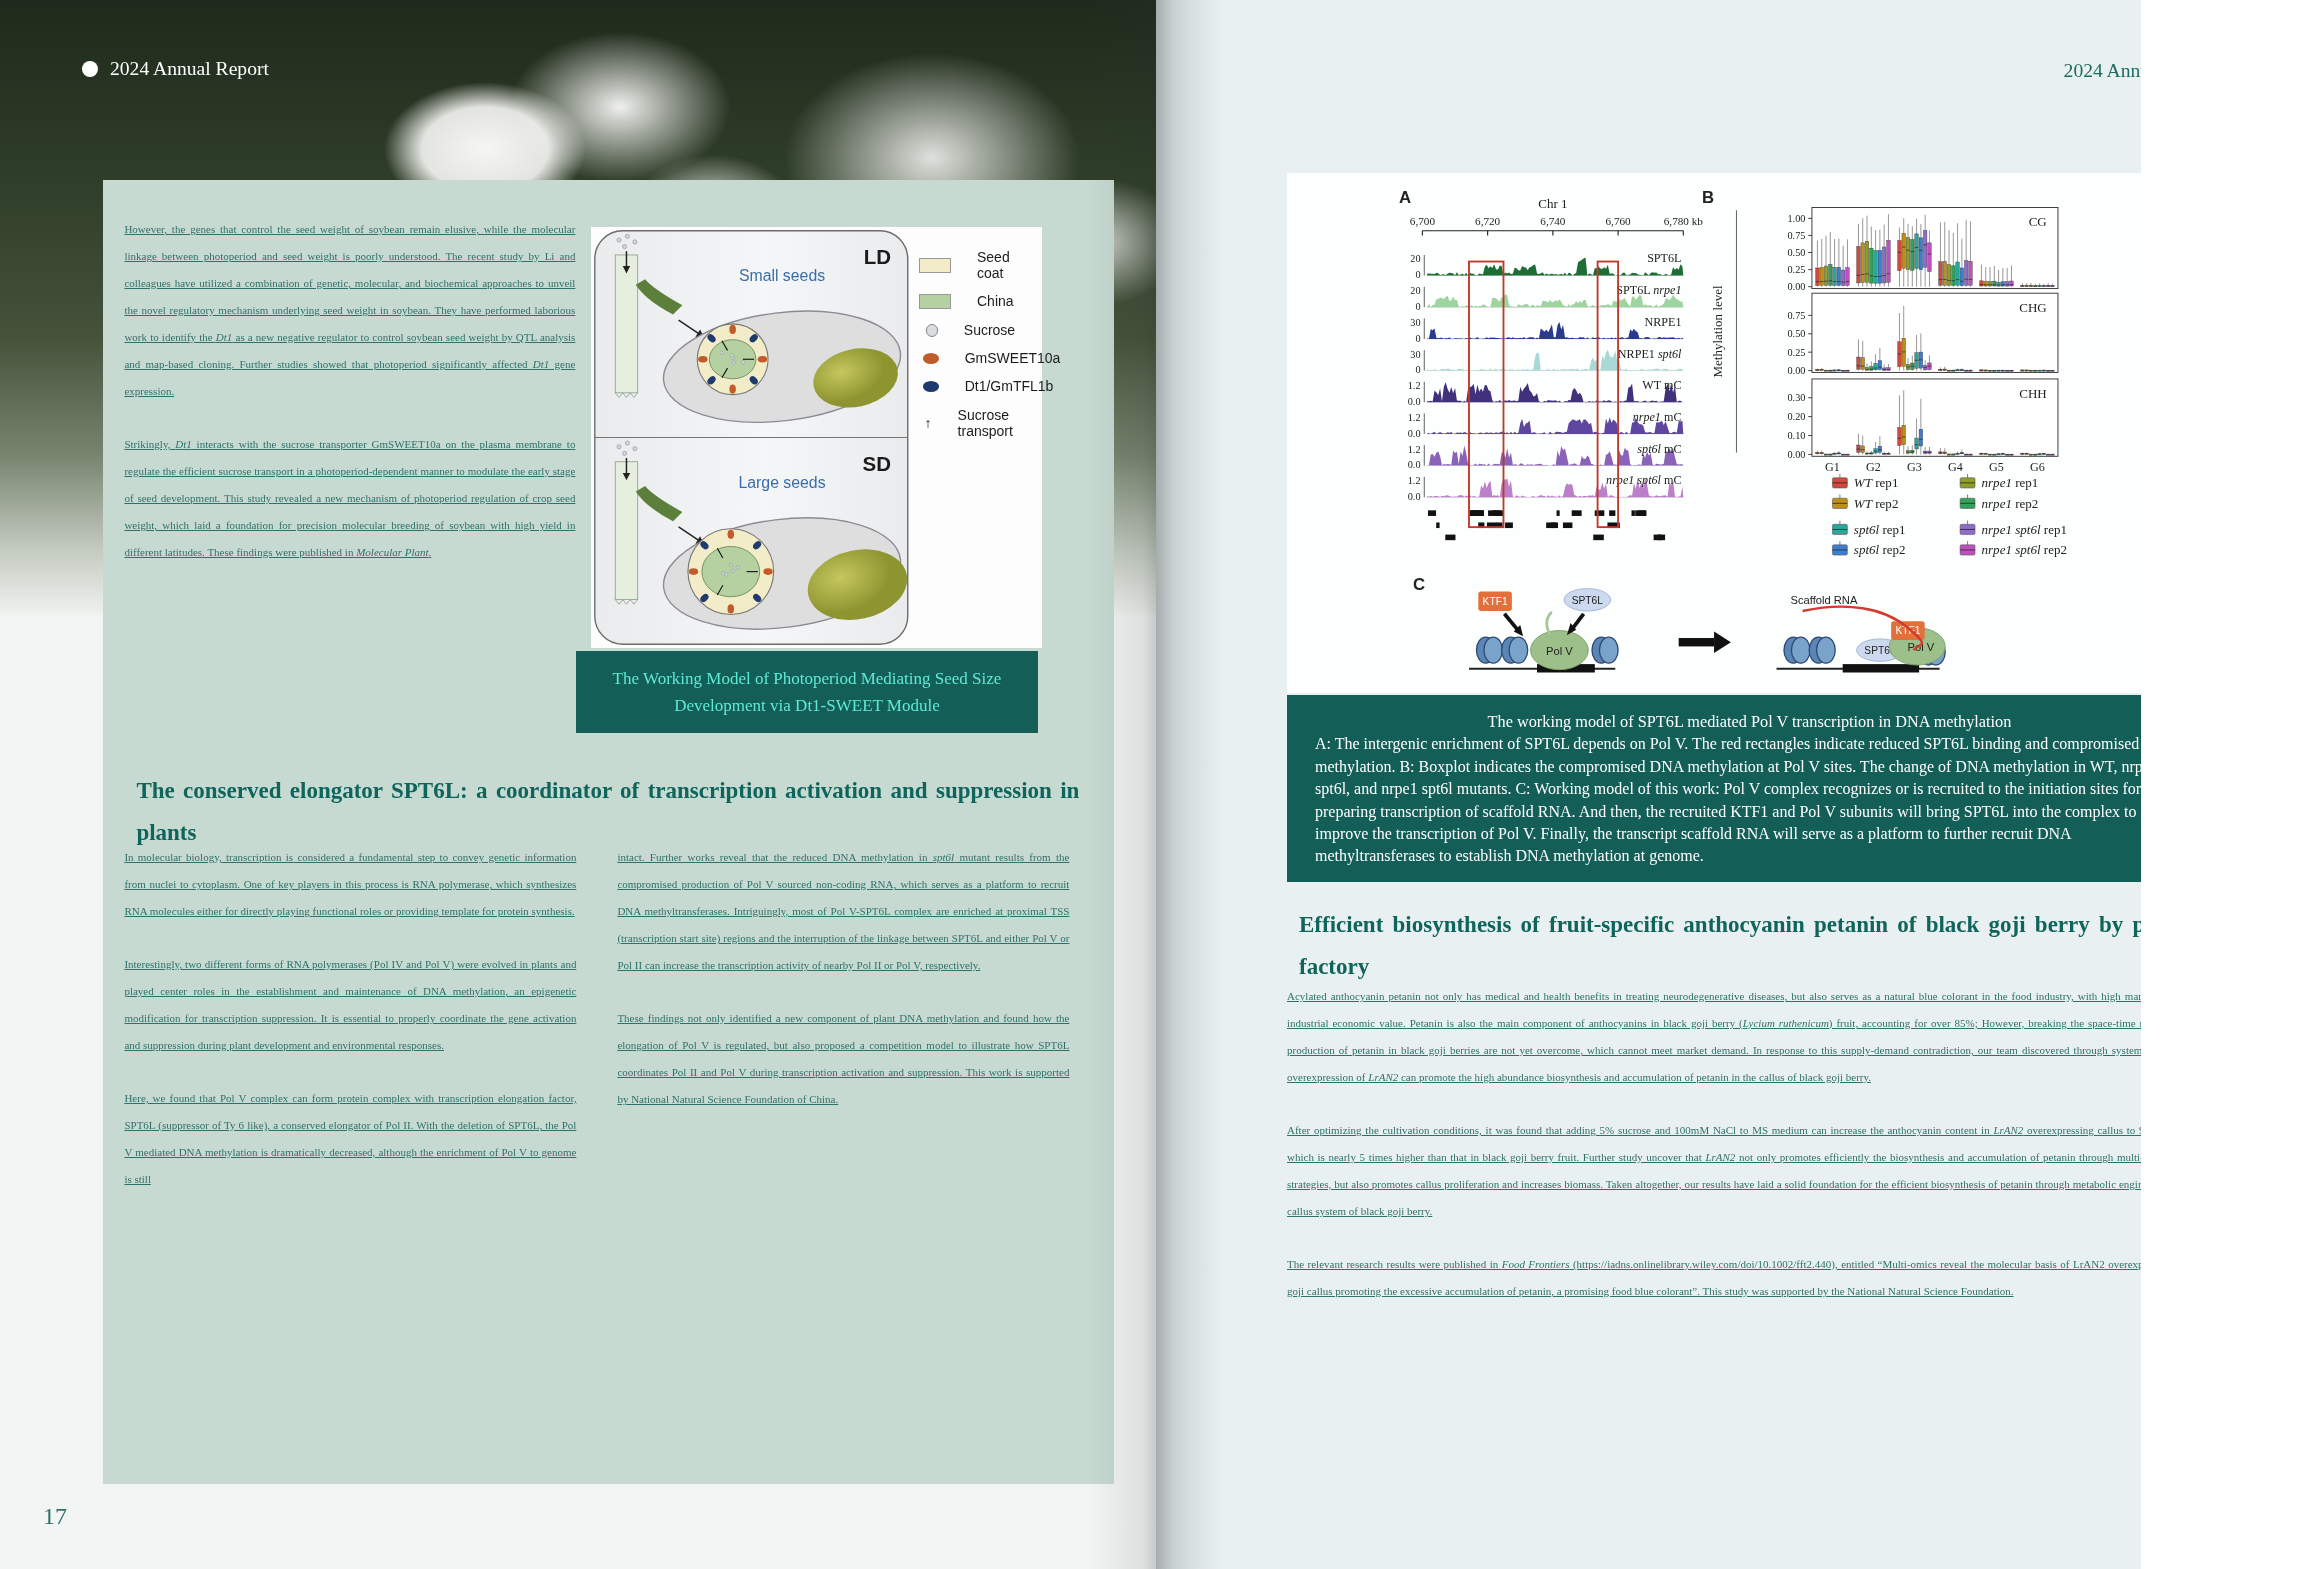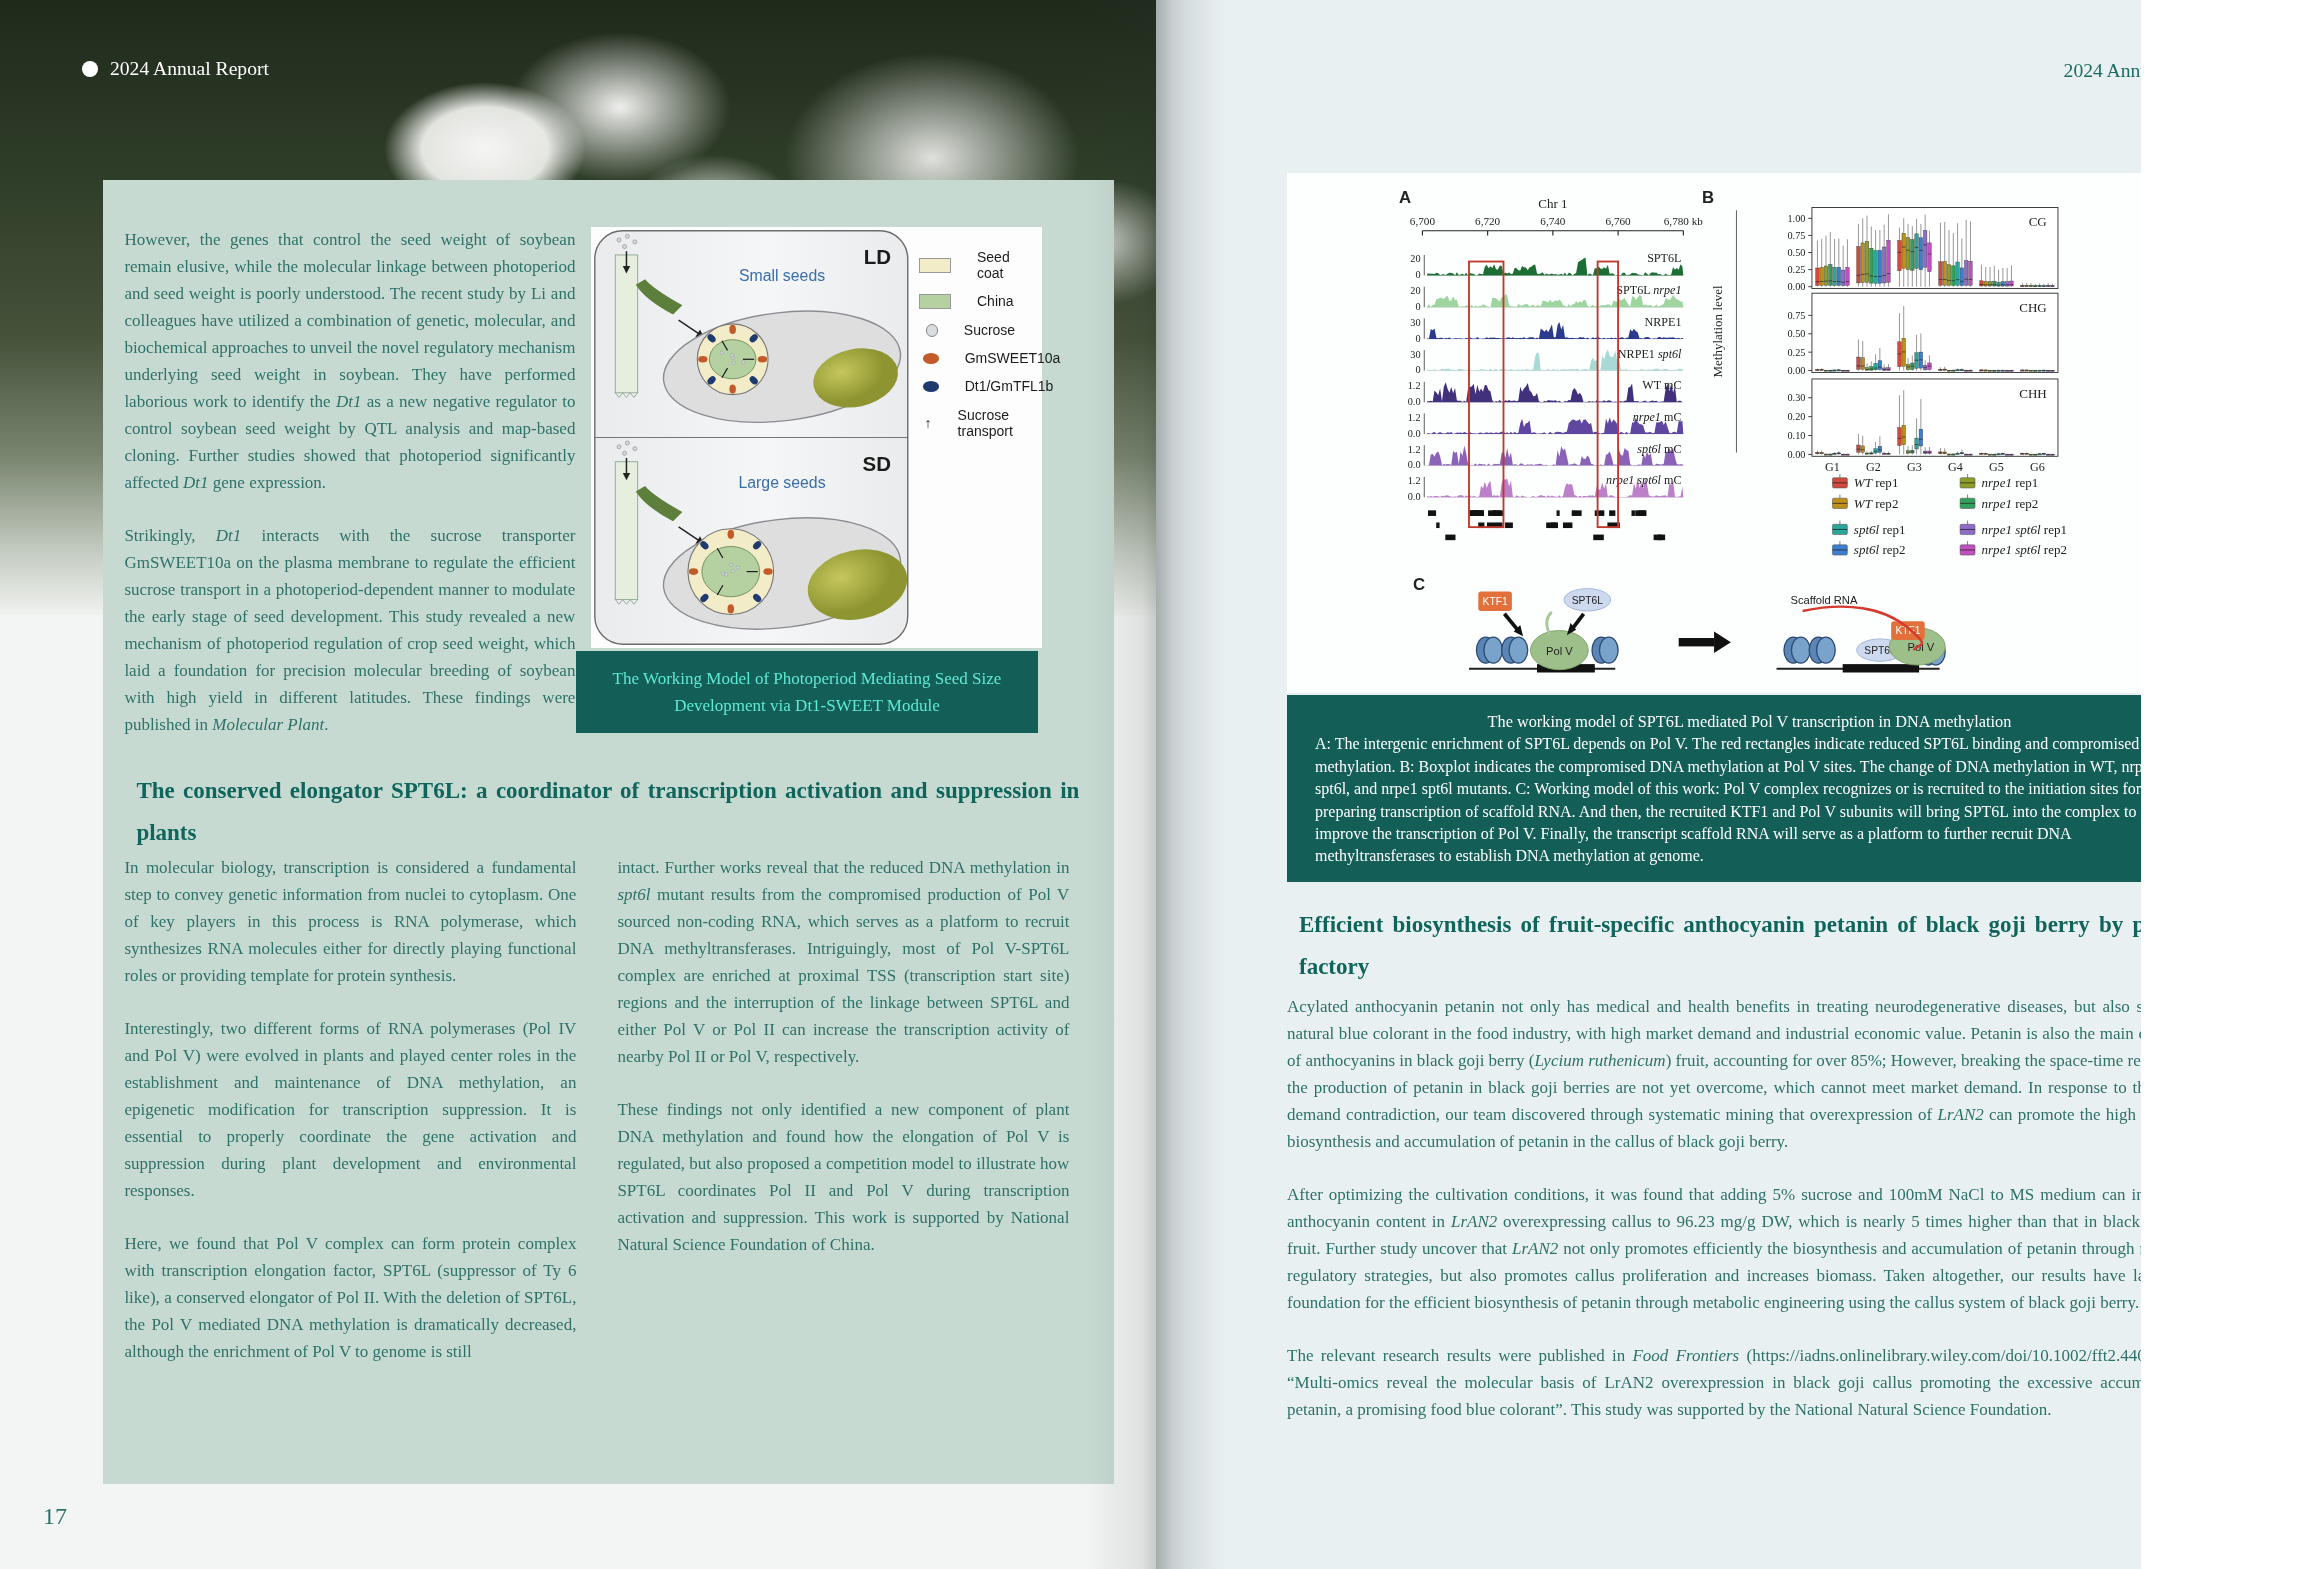--- a/index.html
+++ b/index.html
@@ -13,21 +13,21 @@
       radial-gradient(158px 107px at 620px 107px, rgba(250,250,248,.95) 0%, rgba(250,250,248,0) 70%),
       radial-gradient(117px 79px at 713px 210px, rgba(246,247,243,.9) 0%, rgba(246,247,243,0) 70%),
       radial-gradient(89px 61px at 569px 238px, rgba(235,186,202,.75) 0%, rgba(235,186,202,0) 70%),
       radial-gradient(196px 140px at 932px 158px, rgba(248,248,246,.88) 0%, rgba(248,248,246,0) 75%),
       radial-gradient(112px 84px at 1100px 242px, rgba(244,245,242,.8) 0%, rgba(244,245,242,0) 75%),
       linear-gradient(180deg,#202a1c 0%,#2e3d28 28%,#46523a 55%,#78846e 74%,#c6cdc3 90%,#f0f2ef 100%);}
   .hdr-left{position:absolute;left:82px;top:58px;display:flex;align-items:center;gap:12px;
             color:#ffffff;font-size:19.6px;}
   .dot-white{width:16px;height:16px;border-radius:50%;background:#ffffff;}
   .mintbox{position:absolute;left:103px;top:180px;width:1011px;height:1304px;background:#c7dad2;}
-  p.body{font-size:17px;line-height:27px;color:#2e7169;text-align:justify;margin:12px 0 26px;}
+  p.body{font-size:11px;line-height:27px;color:#2e7169;text-align:justify;margin:2px 0 26px;text-decoration:underline;}
   .intro{position:absolute;left:21.4px;top:34px;width:451px;}
   .fig-left{position:absolute;left:488px;top:47px;width:451px;height:421px;background:#fcfdfc;}
   .seed-legend{position:absolute;left:328px;top:22.4px;width:121px;font-family:"Liberation Sans",sans-serif;
                font-size:14px;color:#1c1c1c;}
   .sl-row{display:flex;align-items:center;gap:26px;margin-bottom:12px;}
   .sl-gap{margin-top:13px;}
   .fig-caption{position:absolute;left:473px;top:471px;width:462px;box-sizing:border-box;
                padding:14px 32px;background:#145e58;color:#5eead4;text-align:center;
                font-size:17px;line-height:27px;}
   .sec-h{position:absolute;left:21.4px;top:578px;width:943px;margin:12px;font-weight:bold;

